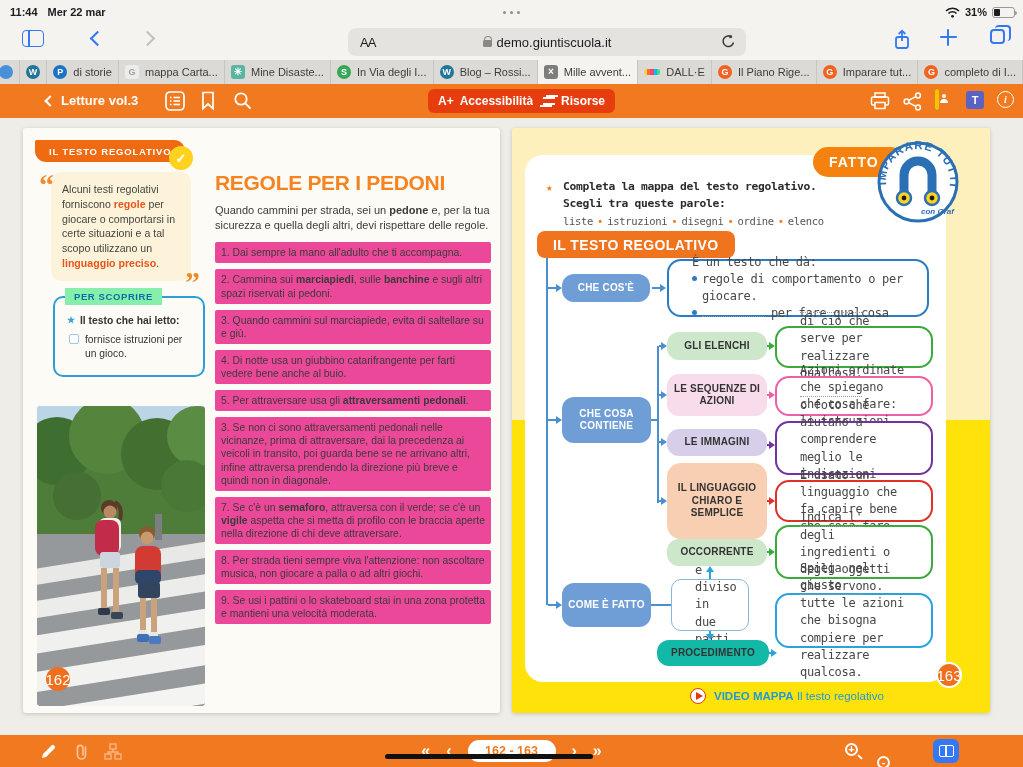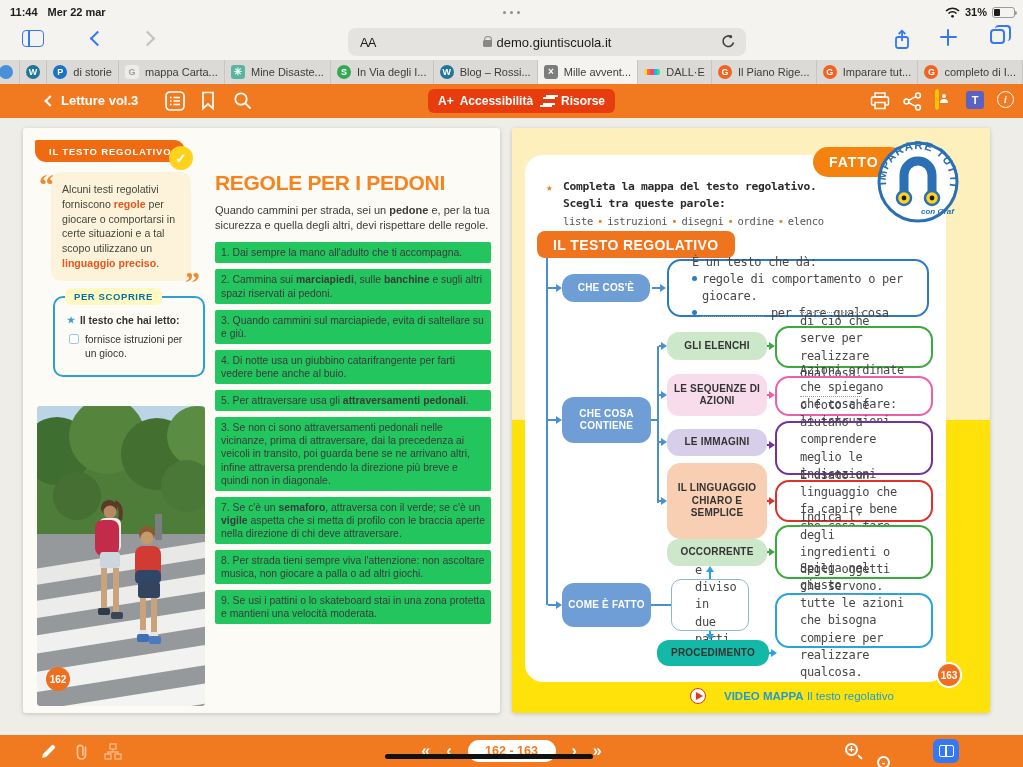--- a/index.html
+++ b/index.html
@@ -95,37 +95,37 @@
     font-size:9.5px;font-weight:800;letter-spacing:.8px;display:flex;align-items:center;
     padding:0 14px;border-radius:2px 12px 12px 12px}
   .check-circle{position:absolute;left:146px;top:18px;width:24px;height:24px;border-radius:50%;
     background:#ffd21e;display:flex;align-items:center;justify-content:center;color:#fff;font-weight:800;font-size:13px}
   .check-circle::after{content:"✓"}
   .bubble{position:absolute;left:28px;top:44px;width:140px;background:#fcf3da;border-radius:10px;
     padding:10px 11px;font-size:10.6px;line-height:1.4;color:#45453f}
   .bubble b{color:#e8551c}
   .bubble::before{content:"“";position:absolute;left:-12px;top:-8px;font-size:30px;color:#f08a2a;font-weight:800;font-family:"Liberation Serif",serif}
   .bubble::after{content:"”";position:absolute;right:-9px;bottom:-22px;font-size:30px;color:#f08a2a;font-weight:800;font-family:"Liberation Serif",serif}
-  .scop-label{position:absolute;left:42px;top:160px;background:#fef9c3;color:#0b6fa4;font-weight:800;
-    font-size:9.5px;letter-spacing:.6px;padding:3px 9px;border-radius:7px;z-index:2}
+  .scop-label{position:absolute;left:42px;top:160px;background:#86efac;color:#0b6fa4;font-weight:800;
+    font-size:9.5px;letter-spacing:.6px;padding:3px 9px;border-radius:0;z-index:2}
   .scop-box{position:absolute;left:30px;top:168px;width:152px;border:2px solid #2d9fd6;border-radius:10px;
     background:#fdfbf5;padding:16px 10px 10px 12px;font-size:10.3px;color:#333;line-height:1.35}
   .scop-prompt{font-weight:700;position:relative;padding-left:13px;margin-bottom:5px}
   .scop-prompt::before{content:"★";position:absolute;left:0;top:0;color:#3aa3d8;font-size:9px}
   .scop-item{position:relative;padding-left:18px;margin:4px 0}
   .cbox{position:absolute;left:2px;top:1px;width:10px;height:10px;border:1.4px solid #9fc8e8;border-radius:2px;background:#fff}
   .photo{position:absolute;left:14px;top:278px;width:168px;height:300px;border-radius:4px;overflow:hidden;background:#8f9294}
-  .pagenum{width:24px;height:24px;border-radius:50%;background:#f06f1f;color:#fff;font-size:10px;font-weight:700;
+  .pagenum{width:24px;height:24px;border-radius:50%;background:#f06f1f;color:#fff;font-size:15px;font-weight:400;
     display:flex;align-items:center;justify-content:center}
   .pn-162{position:absolute;left:9px;bottom:15px}
   .article{position:absolute;left:192px;top:44px;width:276px}
   .art-title{font-size:21px;font-weight:800;color:#f5831f;letter-spacing:-.3px;line-height:1.05;margin-bottom:9px}
   .art-intro{font-size:11px;line-height:1.33;color:#3b3b3b;margin-bottom:10px}
   .rules{list-style:none}
-  .rule{background:#22c55e;border-radius:2px;padding:4px 6px;margin-bottom:6px;
+  .rule{background:#ec4899;border-radius:2px;padding:4px 6px;margin-bottom:6px;
     font-size:10.4px;line-height:1.26;color:#3b3b3b}
 
   
   .panel{position:absolute;left:13px;top:27px;width:421px;height:527px;background:#fff;border-radius:18px}
   .mappa-badge{position:absolute;left:288px;top:-8px;height:30px;background:#f5820f;color:#fff;
     font-size:14px;font-weight:800;letter-spacing:1px;display:flex;align-items:center;padding:0 26px 0 16px;
     border-radius:15px;z-index:2}
   .logo-circle{position:absolute;left:352px;top:-14px;width:82px;height:82px;z-index:3}
   .task{position:absolute;left:38px;top:24px;width:300px;font-family:"DejaVu Sans Mono",monospace}
   .task-l1,.task-l2{font-size:11.3px;font-weight:700;color:#2b2b2b;line-height:1.5;letter-spacing:-.3px}
@@ -159,21 +159,21 @@
   .brow{position:relative;padding-left:10px}
   .brow::before{content:"";position:absolute;left:0;top:5px;width:5px;height:5px;border-radius:50%;background:#2b7bc4}
   .c-blue{--c:#4a90d0}.c-green{--c:#3aaa3c}.c-pink{--c:#ef5fa7}.c-purple{--c:#7233a0}.c-red{--c:#e0302a}.c-cyan{--c:#29a3e0}
   .hl{position:absolute;height:2px;background:var(--c)}
   .vl{position:absolute;width:2px;background:var(--c)}
   .ar{position:absolute;width:0;height:0;border:4px solid transparent}
   .ar.r{border-right:none;border-left:6px solid var(--c)}
   .ar.u{border-top:none;border-bottom:6px solid var(--c)}
   .ar.d{border-bottom:none;border-top:6px solid var(--c)}
 
-  .video-row{position:absolute;left:178px;top:560px;display:flex;align-items:center;gap:18px;
+  .video-row{position:absolute;left:178px;top:560px;display:flex;align-items:center;gap:8px;
     font-size:11.5px;color:#1e9ad6;cursor:pointer}
   .video-row b{font-weight:800}
   .play-ico{width:16px;height:16px;border:1.6px solid #e23a0e;border-radius:50%;position:relative;background:#fff;flex:none}
   .play-ico::after{content:"";position:absolute;left:4.5px;top:3px;border-left:7px solid #e23a0e;
     border-top:4px solid transparent;border-bottom:4px solid transparent}
   .pn-163{position:absolute;left:424px;top:534px;border:2px solid #fff;width:26px;height:26px}
 
   
   .bottom-bar{position:absolute;left:0;top:735px;width:100%;height:32px;background:#f17a20}
   .bb-ic{position:absolute;top:8px;cursor:pointer}

